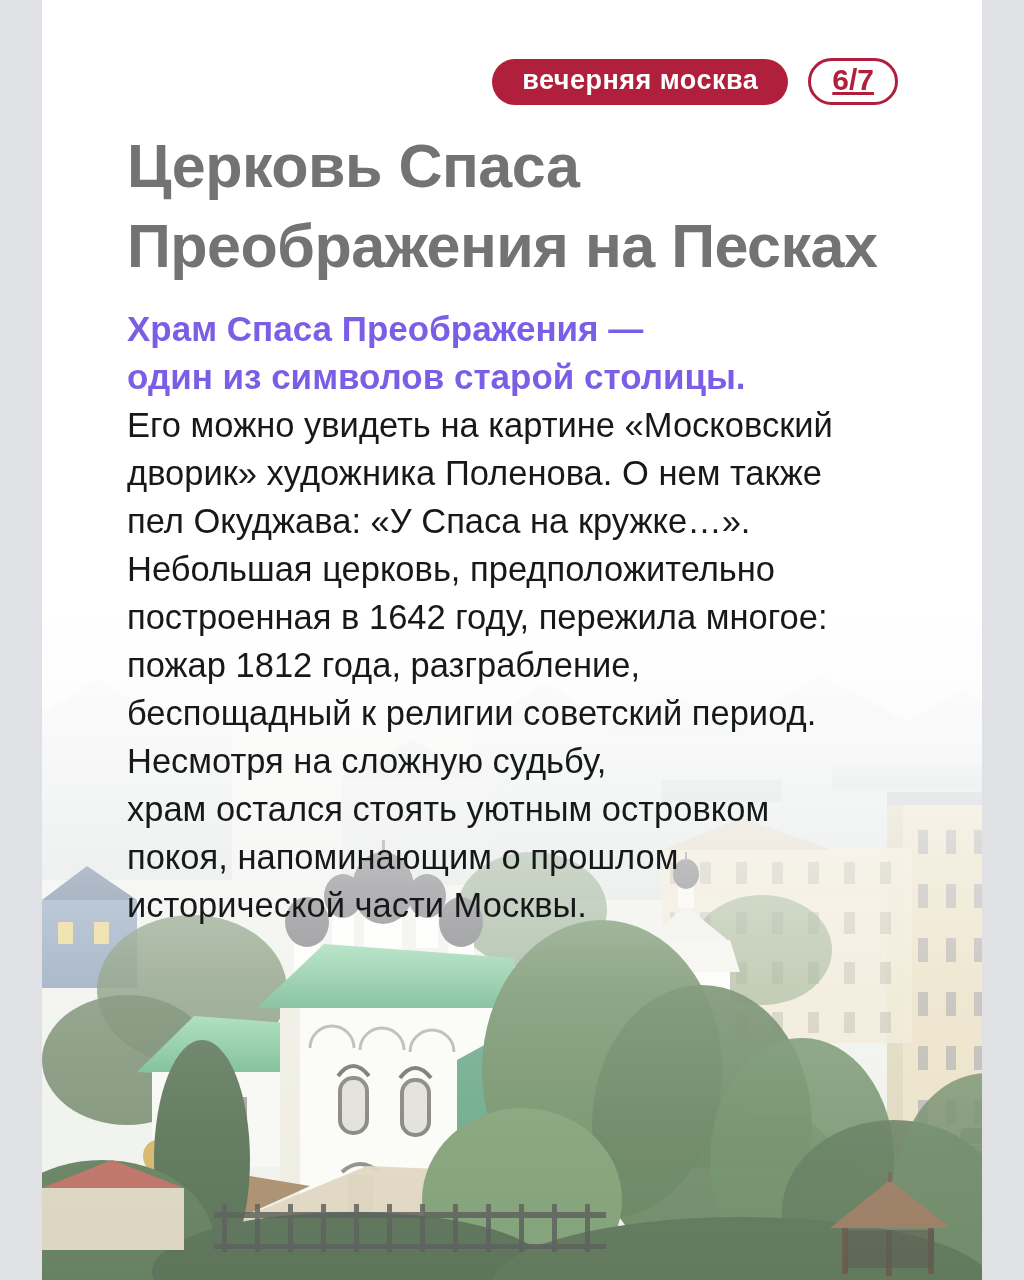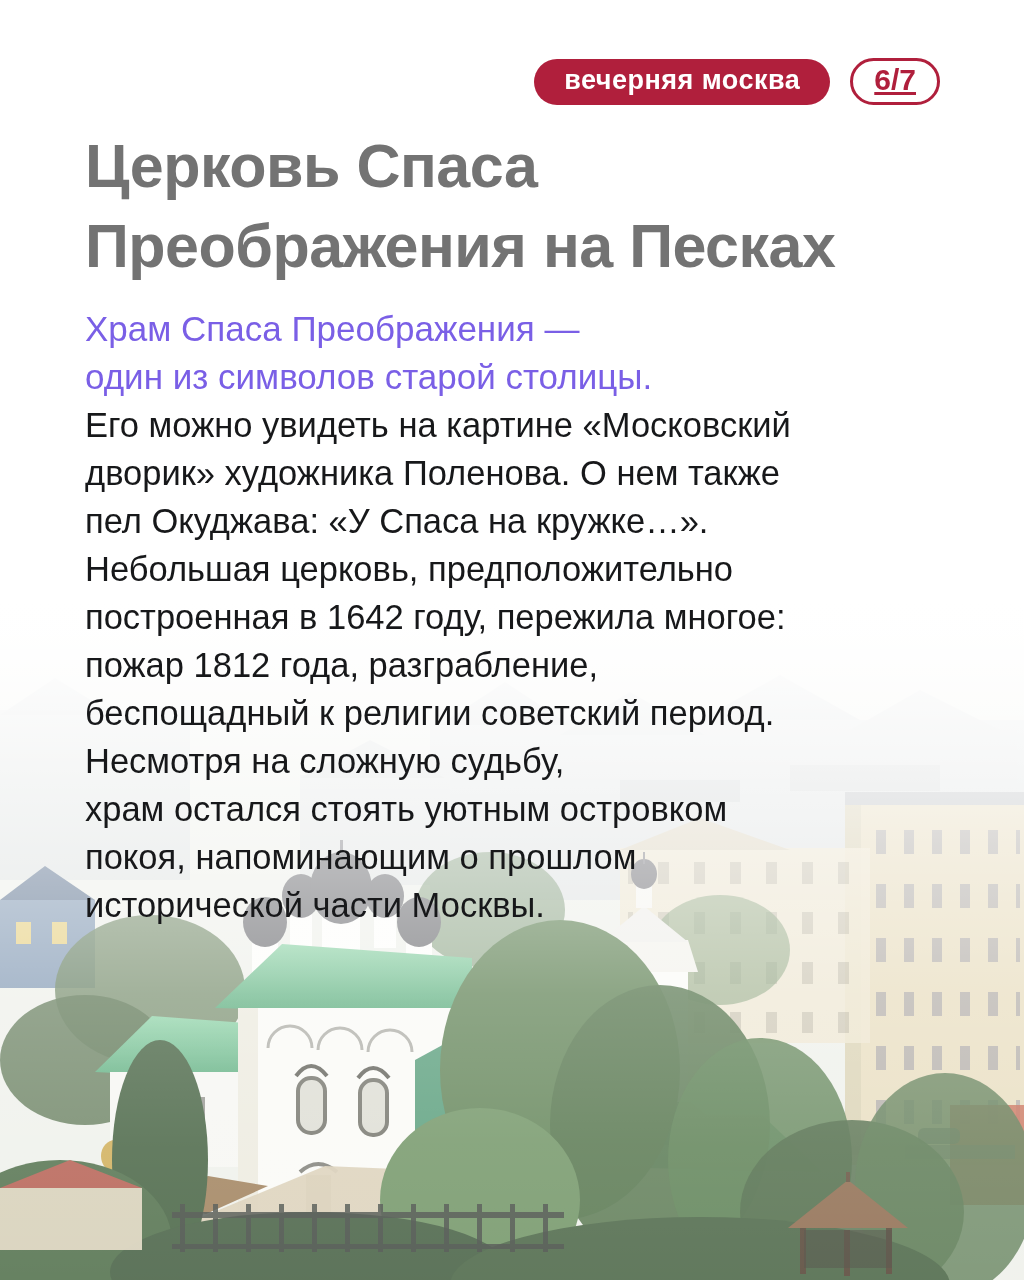--- a/index.html
+++ b/index.html
@@ -4,21 +4,21 @@
 <style>
   :root{
     --accent-red:#b01f3c;
     --accent-purple:#7a5fe6;
     --text-black:#17181a;
     --roof-green:#63b287;
     --dome-gray:#6f7074;
   }
   html,body{margin:0;padding:0;background:#dfe1e4;}
   .canvas{
-    position:relative;width:1024px;height:1280px;margin:0 auto;
+    position:relative;width:940px;height:1280px;margin:0 auto;
     background:#ffffff;overflow:hidden;
     font-family:"Liberation Sans","DejaVu Sans",sans-serif;
   }
   
   .scene{position:absolute;left:0;top:600px;width:1024px;height:680px;}
   .scene svg{display:block;width:100%;height:100%;}
   .haze{
     position:absolute;left:0;top:600px;width:1024px;height:680px;
     background:linear-gradient(180deg,
       #ffffff 0%,
@@ -48,21 +48,21 @@
     text-decoration:underline;
   }
   
   .title{
     position:absolute;left:85px;top:126px;width:910px;margin:0;z-index:5;
     font-size:61px;line-height:80px;font-weight:700;letter-spacing:-0.5px;
     color:#737373;white-space:pre-line;
   }
   .text-block{position:absolute;left:85px;top:305px;width:890px;z-index:5;}
   .lead{
-    font-size:35px;line-height:48px;font-weight:400;
+    font-size:35px;line-height:48px;font-weight:700;
     color:var(--accent-purple);white-space:pre-line;margin:0;
   }
   .body-text{
     font-size:34.5px;line-height:48px;font-weight:400;
     color:var(--text-black);white-space:pre-line;margin:0;
   }
 </style>
 </head>
 <body>
 

